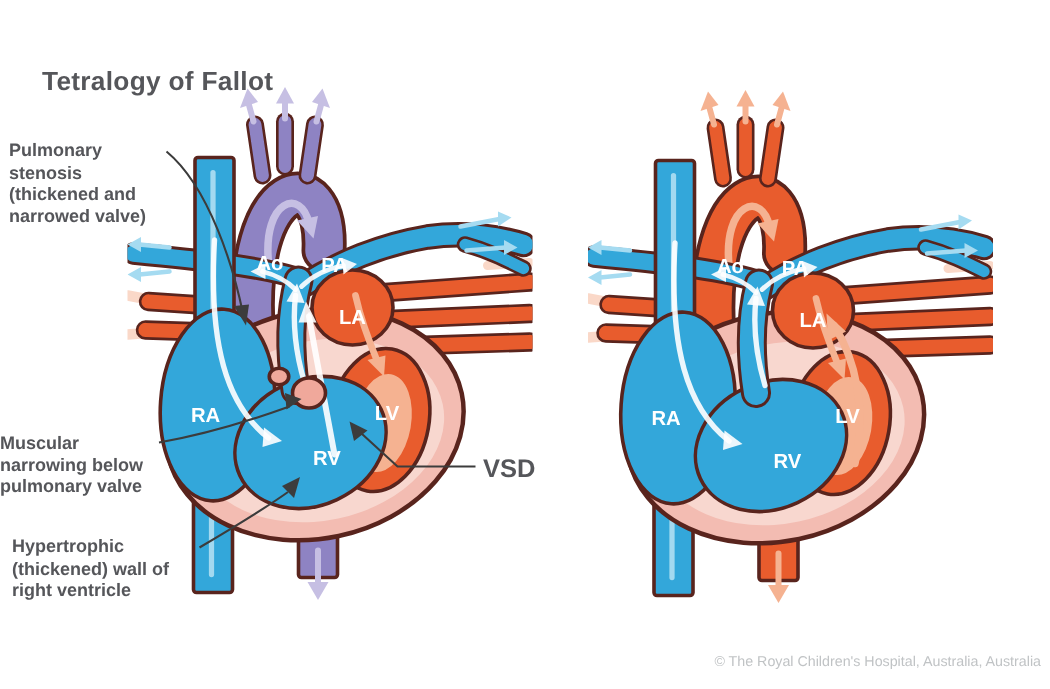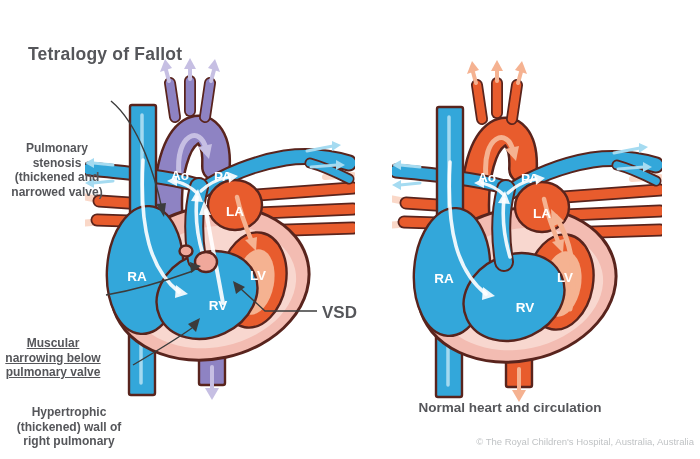--- a/index.html
+++ b/index.html
@@ -2,23 +2,23 @@
 <html style="--oxygen-poor-blue: #33A7DA; --oxygen-poor-blue-light: #A5DBF1; --oxygen-rich-orange: #E85C2D; --oxygen-rich-orange-light: #F5B291; --mixed-purple: #8E83C3; --mixed-purple-light: #C6BFE3; --heart-wall-pink: #F3BCB2; --heart-wall-pink-light: #F8D7CF; --valve-nodule-pink: #F0A89B; --outline-dark: #59241D; --title-text: #55565A; --label-text: #55565A; --copyright-text: #C0C3C5;"><head>
 <meta charset="utf-8">
 <style>
   html,body{margin:0;padding:0;background:#fff;}
   .stage{position:relative;width:700px;height:459px;background:#fff;overflow:hidden;
          font-family:"Liberation Sans",sans-serif;border-radius:32px;}
   .page-title{position:absolute;left:28px;top:32px;font-size:17.5px;font-weight:bold;
               color:var(--title-text,#55565A);letter-spacing:.2px;}
   .anno{position:absolute;font-weight:bold;color:var(--label-text,#55565A);
         font-size:12px;line-height:1.22;}
-  .anno.right{text-align:center;margin-top:48px;}
+  .anno.right{text-align:left;}
   .lbl-stenosis{left:6px;top:93px;width:102px;}
-  .lbl-muscular{left:0px;top:288px;width:106px;text-decoration:underline;}
+  .lbl-muscular{left:0px;top:288px;width:106px;}
   .lbl-hypertrophic{left:8px;top:357px;width:122px;}
   .lbl-vsd{left:322px;top:303px;font-size:17px;}
   .caption{position:absolute;left:382px;top:400px;width:256px;text-align:center;
            font-size:13.5px;font-weight:bold;color:var(--label-text,#55565A);}
   .copyright{position:absolute;right:6px;top:436px;font-size:9.5px;
              color:var(--copyright-text,#BFC2C4);}
   .heart-svg{position:absolute;width:270px;height:345px;}
   .heart-tof{left:85px;top:55px;--aorta:var(--mixed-purple);--aorta-light:var(--mixed-purple-light);}
   .heart-normal{left:392px;top:57px;--aorta:var(--oxygen-rich-orange);--aorta-light:var(--oxygen-rich-orange-light);}
   .overlay{position:absolute;left:0;top:0;width:700px;height:459px;pointer-events:none;}
@@ -211,18 +211,17 @@
     <path class="leader" d="M106,295 C135,290 168,280 193,271"></path>
     <polygon class="leader-tip" points="190,262 191,273 201,266"></polygon>
     <path class="leader" d="M133,365 C155,352 178,338 192,328"></path>
     <polygon class="leader-tip" points="188,324 196,332 200,318"></polygon>
     <path class="leader" d="M317,311 L265,311 L241,289"></path>
     <polygon class="leader-tip" points="236,294 245,287 233,281"></polygon>
   </svg>
 
   <div class="anno right lbl-stenosis">Pulmonary stenosis (thickened and narrowed valve)</div>
   <div class="anno right lbl-muscular">Muscular narrowing below pulmonary valve</div>
-  <div class="anno right lbl-hypertrophic">Hypertrophic (thickened) wall of right pulmonary</div>
+  <div class="anno right lbl-hypertrophic">Hypertrophic (thickened) wall of right ventricle</div>
   <div class="anno lbl-vsd">VSD</div>
 
-  <div class="caption">Normal heart and circulation</div>
   <div class="copyright">© The Royal Children's Hospital, Australia, Australia</div>
 </div>
 
 </body></html>

